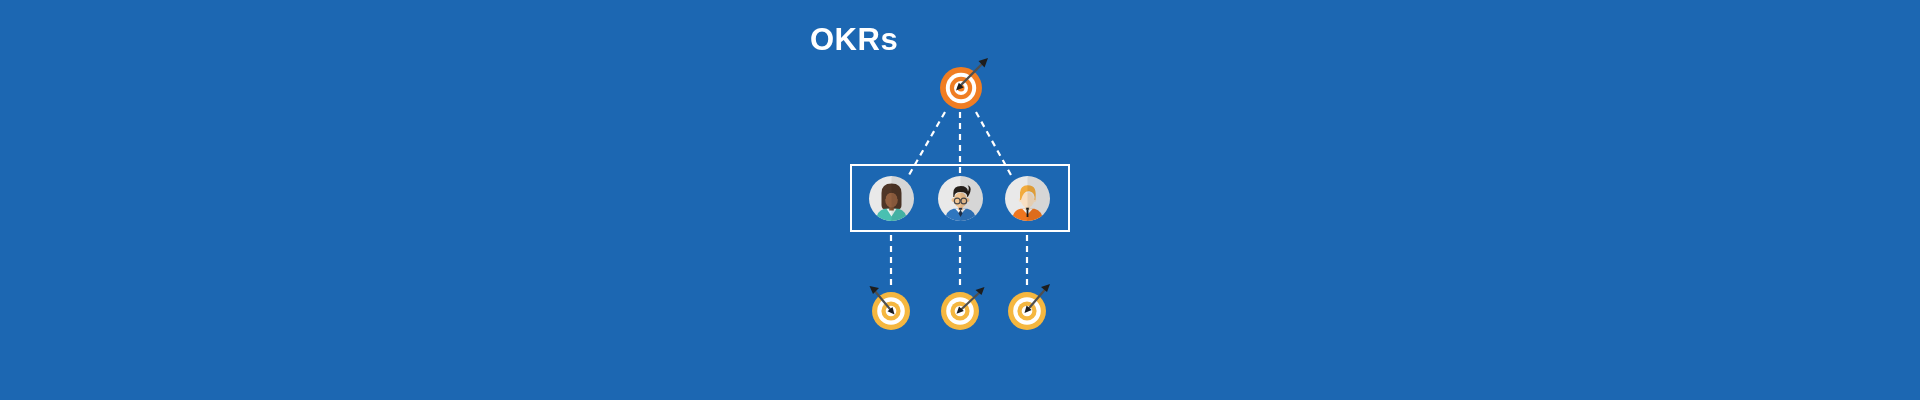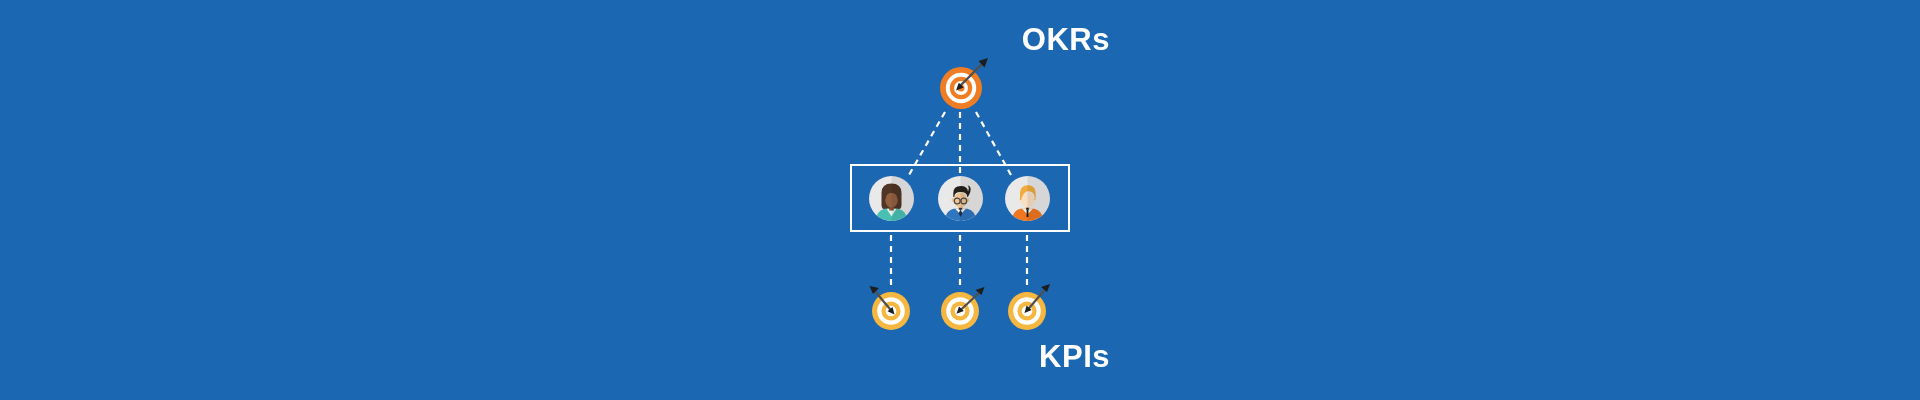--- a/index.html
+++ b/index.html
@@ -1,18 +1,18 @@
 <!DOCTYPE html>
 <html><head>
 <meta charset="utf-8">
 <style>
   html,body{margin:0;padding:0;background:#1C67B2;}
   .canvas{position:relative;width:1920px;height:400px;background:#1C67B2;overflow:hidden;
           font-family:"Liberation Sans", sans-serif;}
-  .label{position:absolute;left:810px;width:300px;text-align:right;color:#FFFFFF;
+  .label{position:absolute;left:810px;width:300px;text-align:left;color:#FFFFFF;
          font-size:31px;font-weight:600;line-height:1;letter-spacing:0.5px;}
   .label-okr{top:24px;}
   .label-kpi{top:341px;}
   .abs{position:absolute;}
   .connectors{position:absolute;left:0;top:0;width:1920px;height:400px;pointer-events:none;}
   .team-box{position:absolute;left:850px;top:164px;width:220px;height:68px;
             border:2.5px solid #FFFFFF;box-sizing:border-box;background:transparent;}
   .okr-target{left:925px;top:50px;width:76px;height:66px;}
   .avatar{width:45px;height:45px;top:175.5px;}
   .avatar-1{left:868.5px;}
@@ -150,15 +150,14 @@
     <circle cx="27" cy="31" r="13.8" fill="#FFFFFF"></circle>
     <circle cx="27" cy="31" r="9.6" fill="#F5B740"></circle>
     <circle cx="27" cy="31" r="5.3" fill="#FFFFFF"></circle>
     <g>
       <line x1="45.5" y1="9" x2="27" y2="30.5" stroke="#4F4F4F" stroke-width="2.2"></line>
       <polygon points="24.5,33 31.6,29.9 26.6,25.5" fill="#1D1D1D"></polygon>
       <polygon points="50,4 41,7 47,12" fill="#1D1D1D"></polygon>
     </g>
   </svg>
 
-  <div class="label label-kpi">KPIs</div>
 
 </div>
 
 </body></html>

